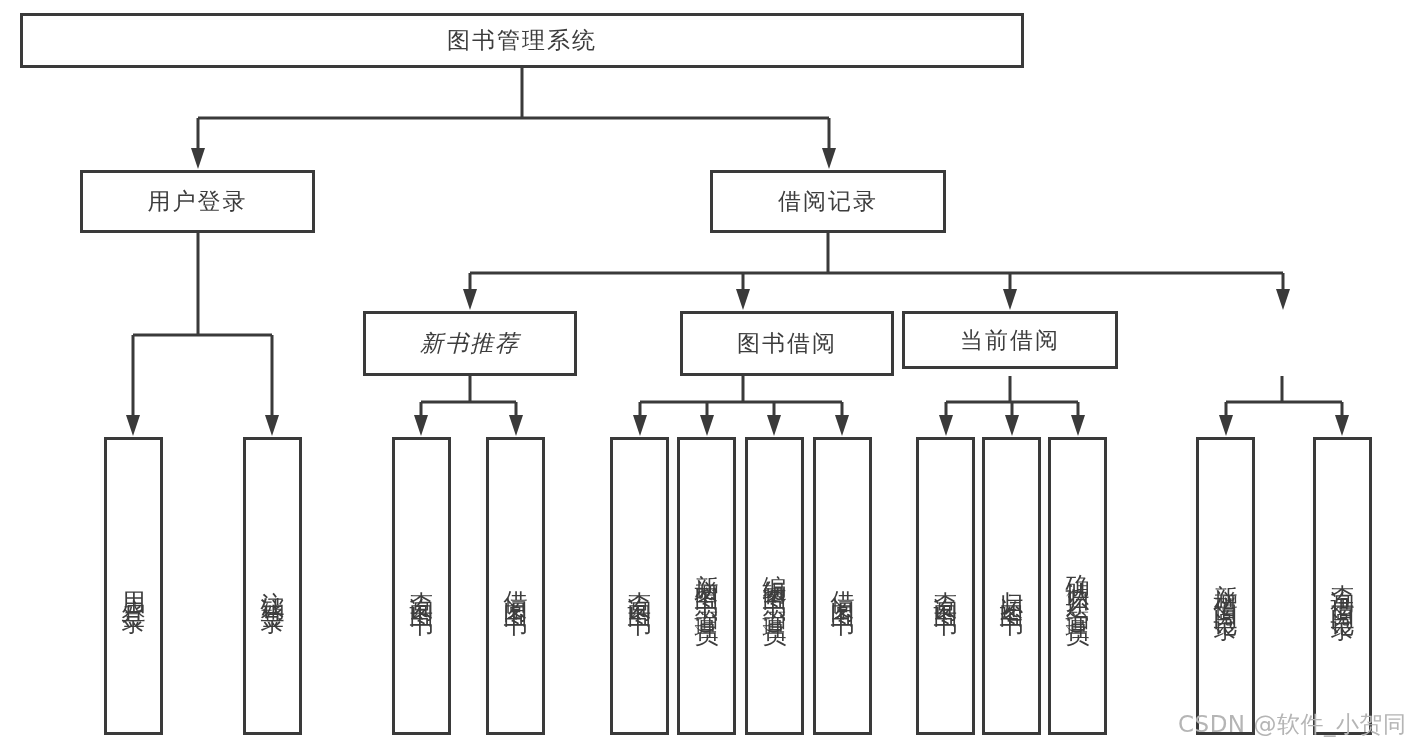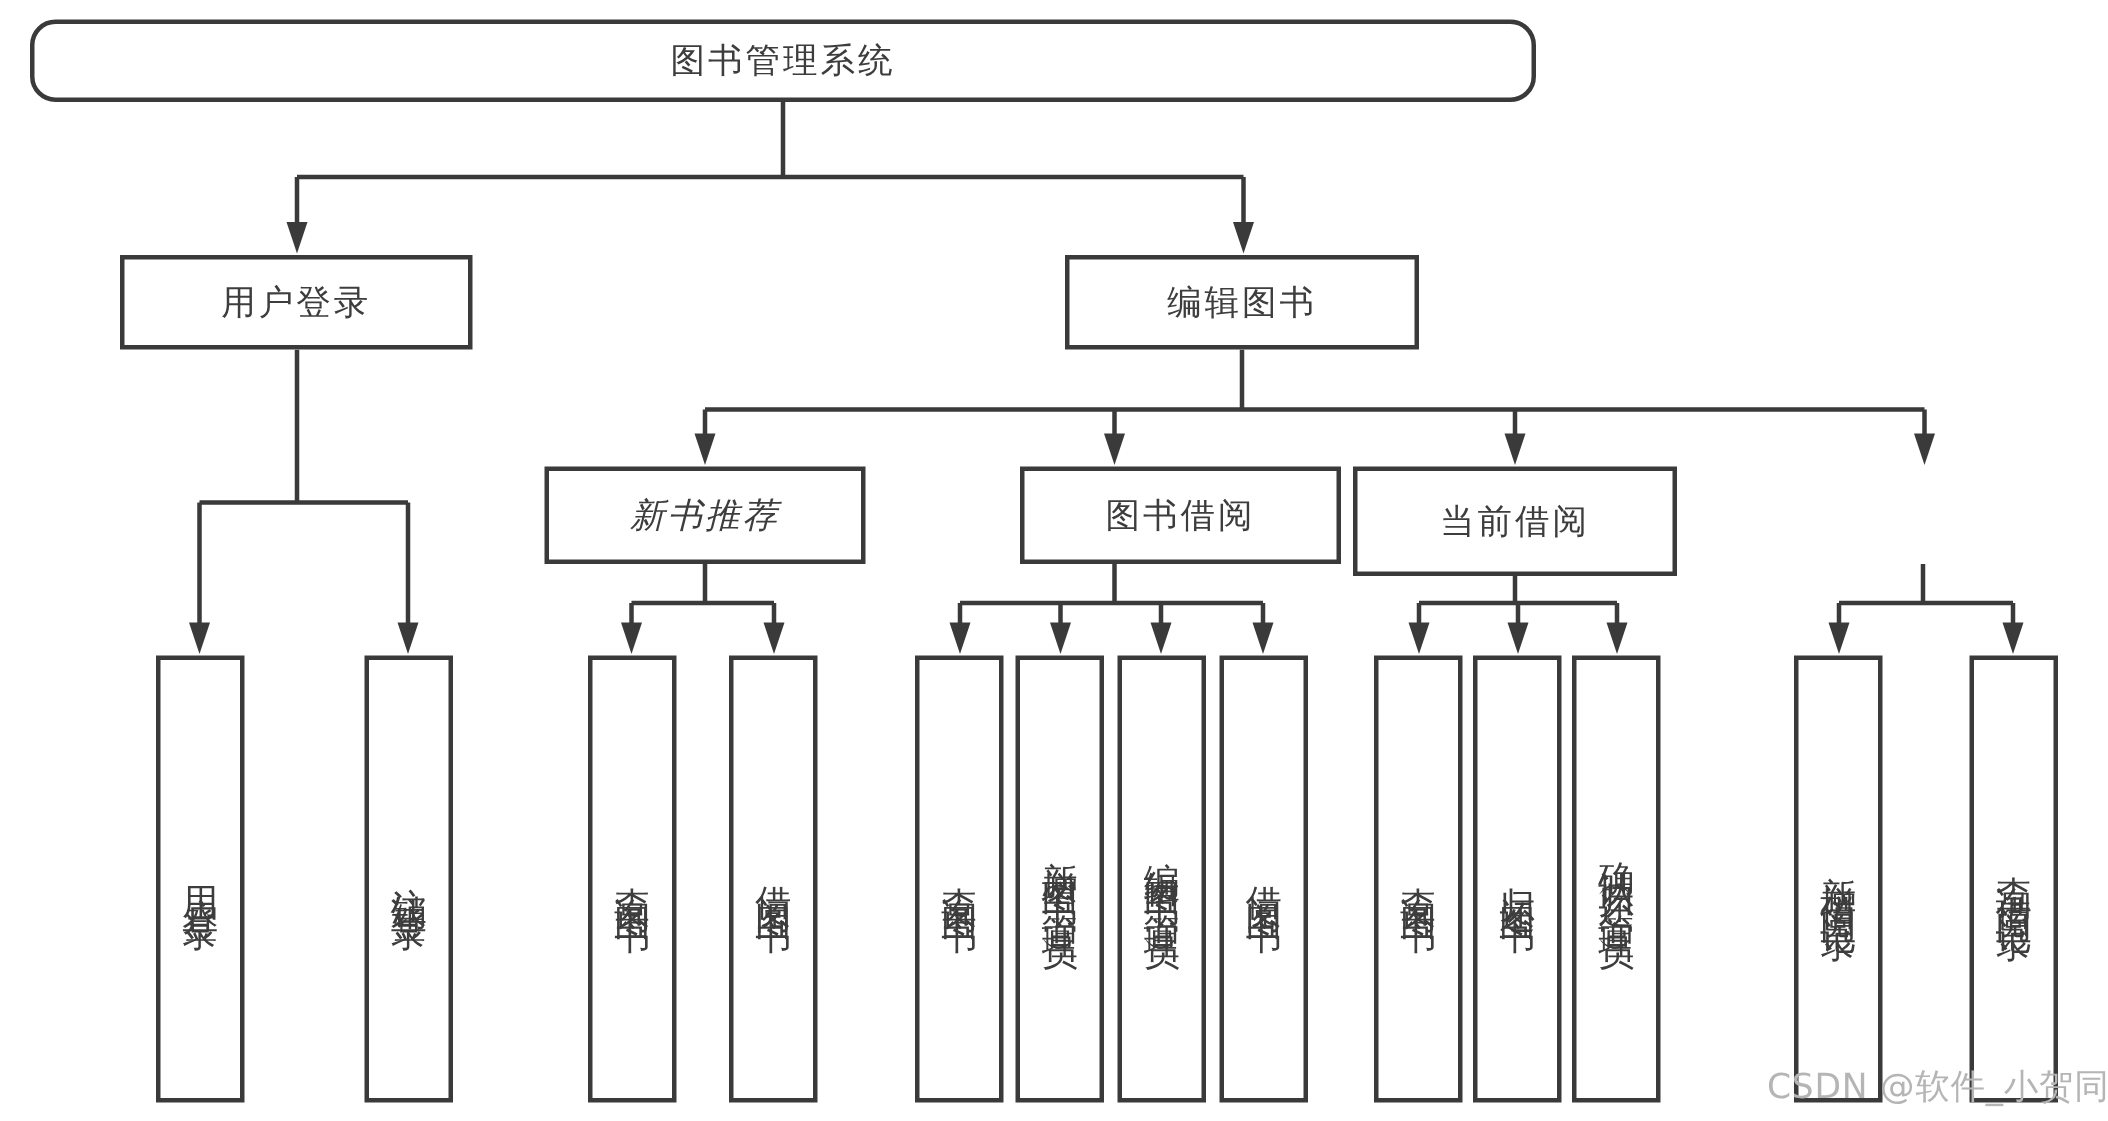--- a/index.html
+++ b/index.html
@@ -61,28 +61,28 @@
       <polygon points="767,415 781,415 774,436"></polygon>
       <polygon points="835,415 849,415 842,436"></polygon>
       <polygon points="939,415 953,415 946,436"></polygon>
       <polygon points="1005,415 1019,415 1012,436"></polygon>
       <polygon points="1071,415 1085,415 1078,436"></polygon>
       <polygon points="1219,415 1233,415 1226,436"></polygon>
       <polygon points="1335,415 1349,415 1342,436"></polygon>
     </g>
   </svg>
 
-  <div class="node" style="left:20px; top:13px; width:1004px; height:55px;border-radius:17px;">图书管理系统</div>
+  <div class="node" style="left:20px; top:13px; width:1004px; height:55px;">图书管理系统</div>
 
   <div class="node" style="left:80px; top:170px; width:235px; height:63px;">用户登录</div>
-  <div class="node" style="left:710px; top:170px; width:236px; height:63px;">编辑图书</div>
+  <div class="node" style="left:710px; top:170px; width:236px; height:63px;">借阅记录</div>
 
   <div class="node" style="left:363px; top:311px; width:214px; height:65px;font-style:italic;">新书推荐</div>
   <div class="node" style="left:634px; top:311px; width:214px; height:65px;margin-left:46px;">图书借阅</div>
-  <div class="node" style="left:902px; top:311px; width:216px; height:73px;">当前借阅</div>
+  <div class="node" style="left:902px; top:311px; width:216px; height:58px;">当前借阅</div>
 
   <div class="node v" style="left:104px; top:437px; width:59px; height:298px;">用户登录</div>
   <div class="node v" style="left:243px; top:437px; width:59px; height:298px;">注销登录</div>
 
   <div class="node v" style="left:392px; top:437px; width:59px; height:298px;">查询图书</div>
   <div class="node v" style="left:486px; top:437px; width:59px; height:298px;">借阅图书</div>
 
   <div class="node v" style="left:610px; top:437px; width:59px; height:298px;">查询图书</div>
   <div class="node v" style="left:677px; top:437px; width:59px; height:298px;">新增图书（管理员）</div>
   <div class="node v" style="left:745px; top:437px; width:59px; height:298px;">编辑图书（管理员）</div>

